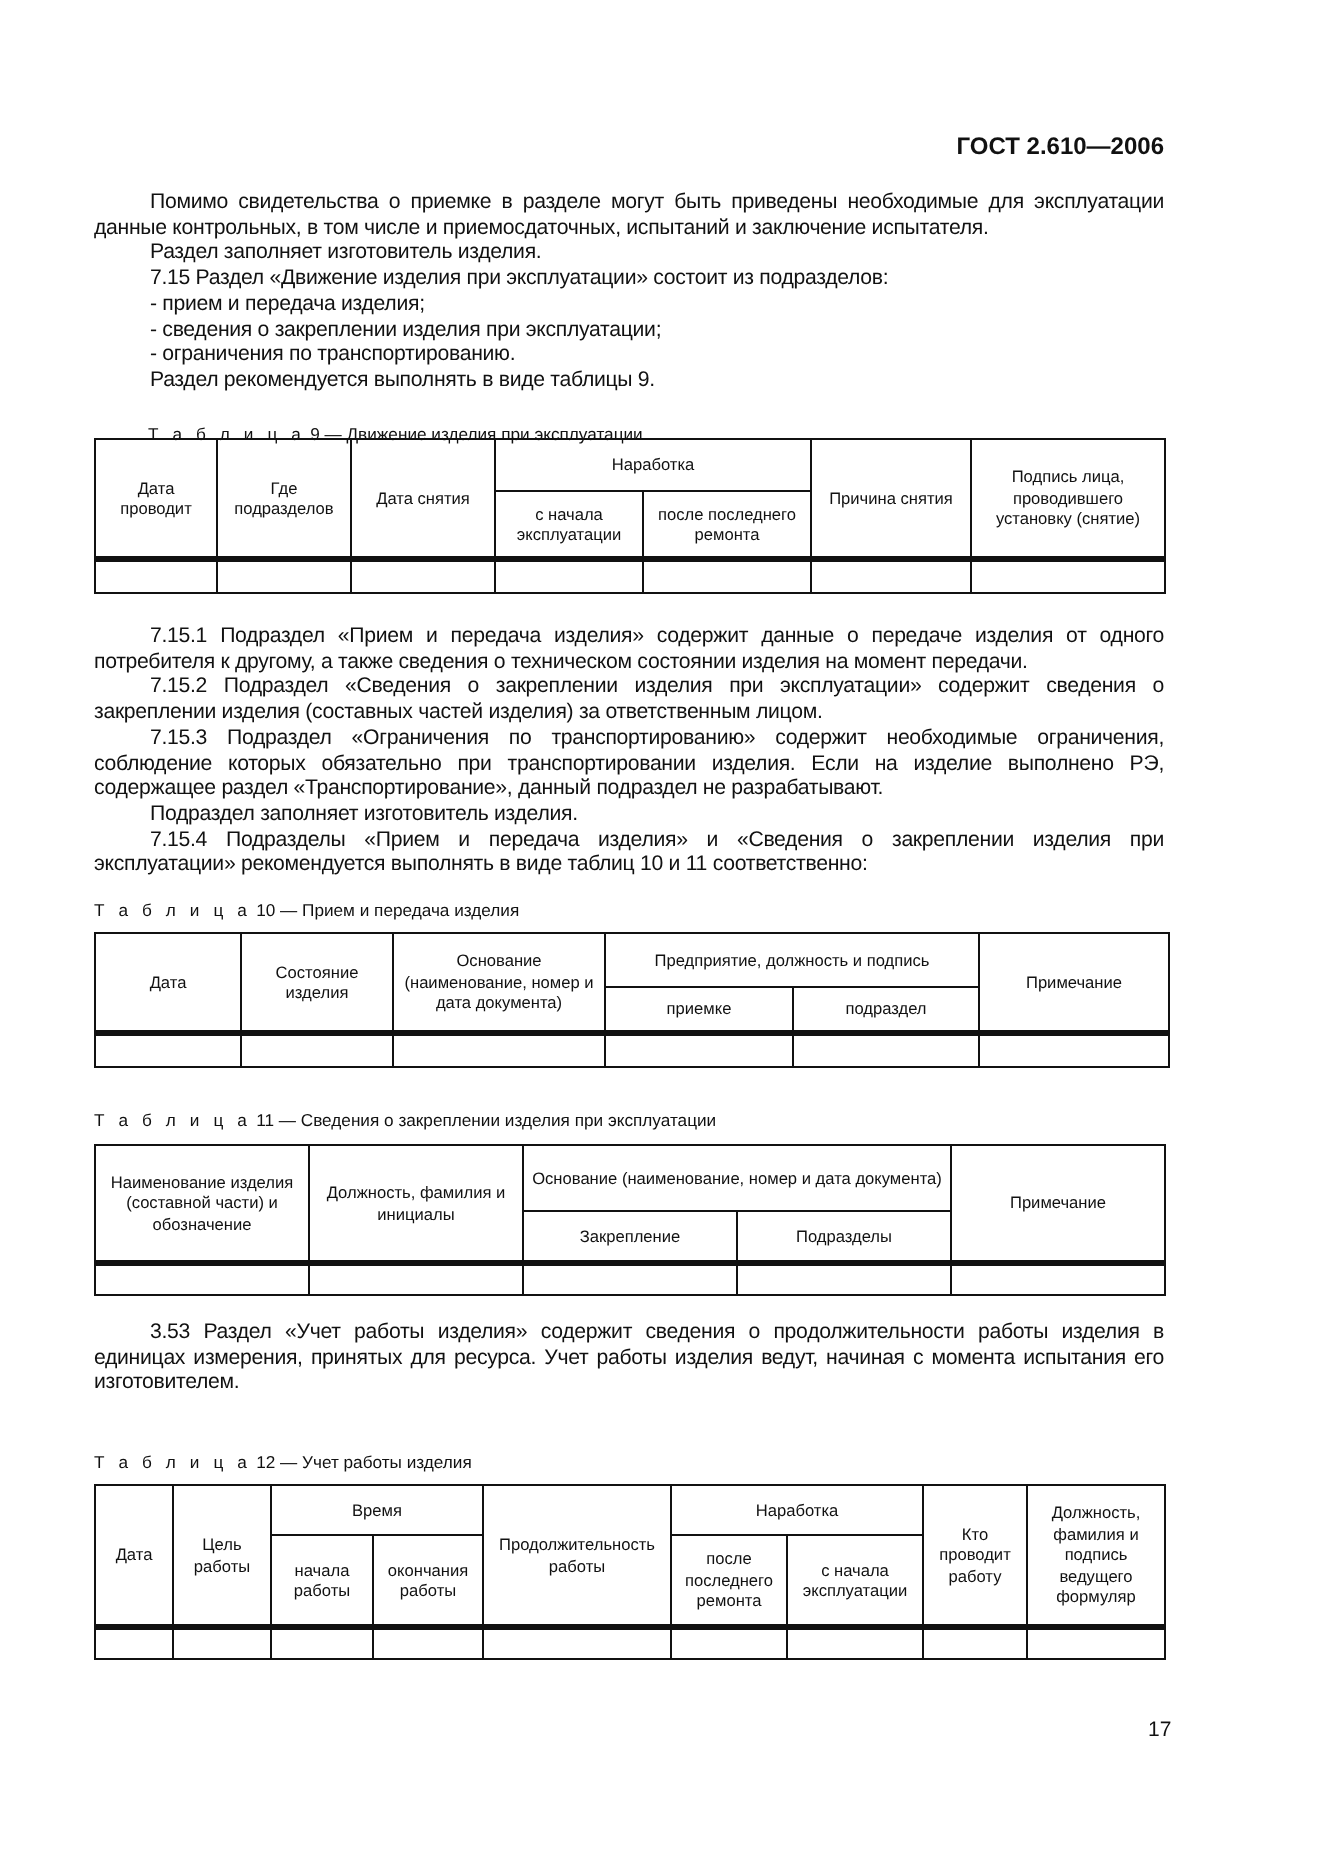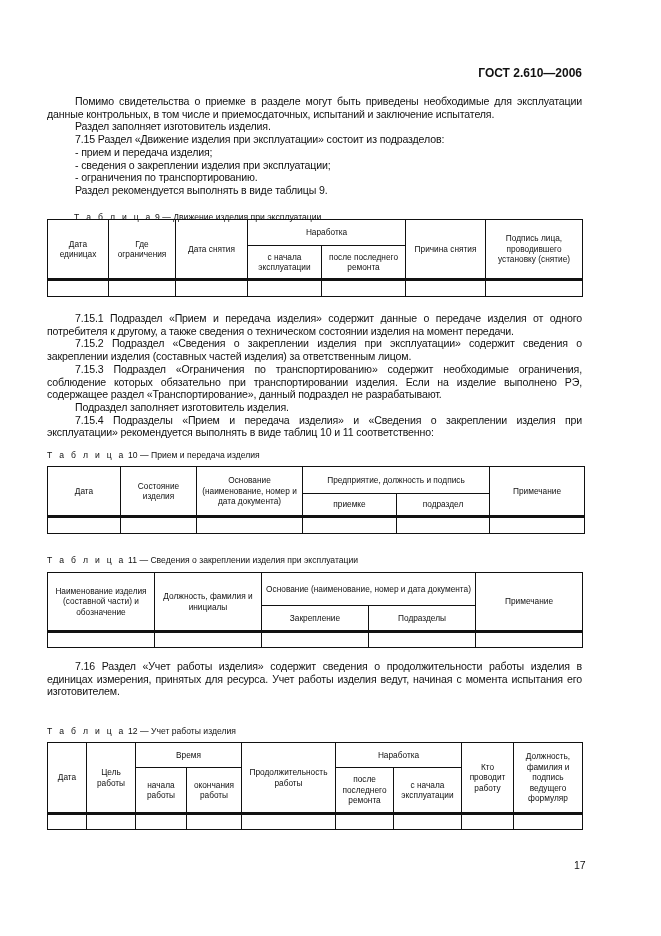--- a/index.html
+++ b/index.html
@@ -41,22 +41,22 @@
       <col style="width:61px">
       <col style="width:67px">
       <col style="width:72px">
       <col style="width:74px">
       <col style="width:84px">
       <col style="width:80px">
       <col style="width:97px">
     </colgroup>
   <tbody>
       <tr style="height:26px;">
-    <td rowspan="2">Дата единицах</td>
-    <td rowspan="2">Где ограничения</td>
+    <td rowspan="2">Дата проводит</td>
+    <td rowspan="2">Где подразделов</td>
     <td rowspan="2">Дата снятия</td>
     <td colspan="2">Наработка</td>
     <td rowspan="2">Причина снятия</td>
     <td rowspan="2">Подпись лица, проводившего установку (снятие)</td>
   </tr>
   <tr style="height:34px;">
     <td>с начала эксплуатации</td>
     <td>после последнего ремонта</td>
   </tr>
   <tr class="data" style="height:17px;">
@@ -140,21 +140,21 @@
     <td></td>
         <td></td>
         <td></td>
         <td></td>
         <td></td>
   </tr>
 </tbody>
   </table>
 
 <div class="para" style="top:660px;">
-  <p>7.16 Раздел «Учет работы изделия» содержит сведения о продолжительности работы изделия в единицах измерения, принятых для ресурса. Учет работы изделия ведут, начиная с момента испытания его изготовителем.</p>
+  <p>3.53 Раздел «Учет работы изделия» содержит сведения о продолжительности работы изделия в единицах измерения, принятых для ресурса. Учет работы изделия ведут, начиная с момента испытания его изготовителем.</p>
 </div>
 
 <div class="caption" style="top:726px;">
   <span class="spaced">Т а б л и ц а</span><span> 12 — Учет работы изделия</span>
 </div>
 <table class="gt" style="left:47px; top:742px; width:535px;">
   <colgroup>
       <col style="width:39px">
       <col style="width:49px">
       <col style="width:51px">

